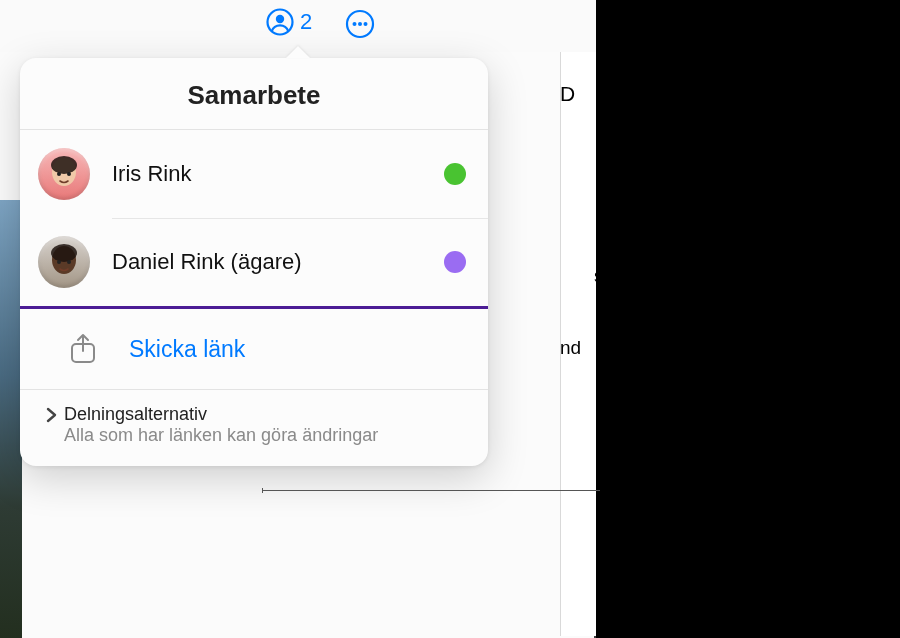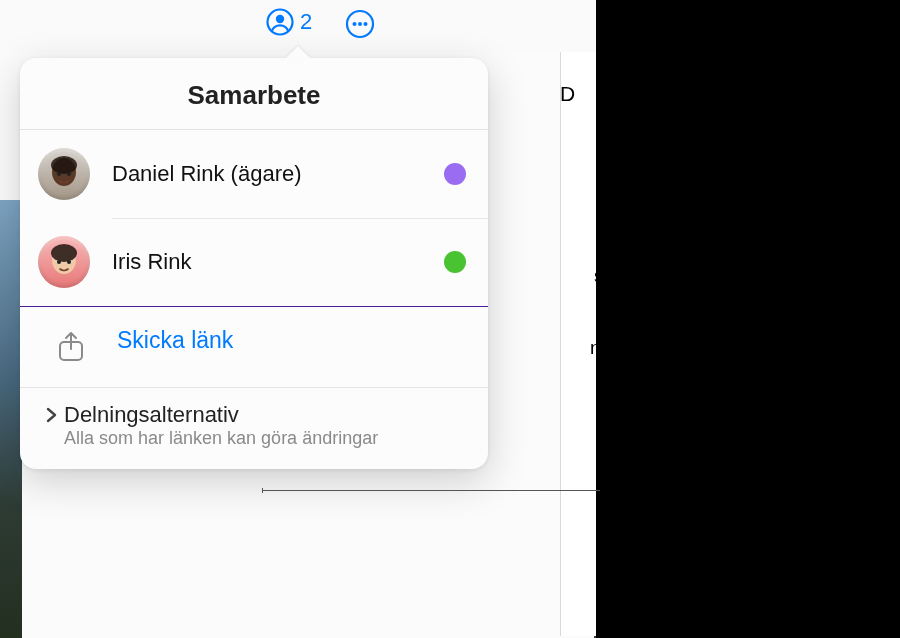--- a/index.html
+++ b/index.html
@@ -56,21 +56,21 @@
     width:22px; height:438px;
     background: linear-gradient(180deg, #7ea5c4 0%, #4a6b82 40%, #2e3b34 70%, #232f1f 100%);
   }
   .bg-d {
     position:absolute;
     left:560px; top:82px;
     font-size:21px;
     color:#000;
   }
   .bg-sn { position:absolute; left:560px; top:265px; color:#000; font-size:19px;margin-left:34px; }
-  .bg-nd { position:absolute; left:560px; top:337px; color:#000; font-size:19px;margin-left:30px; }
+  .bg-nd { position:absolute; left:560px; top:337px; color:#000; font-size:19px; }
 
   .popover {
     position: absolute;
     left: 20px; top: 58px;
     width: 468px;
     background: #fcfcfc;
     border-radius: 16px;
     box-shadow: 0 1px 4px rgba(0,0,0,0.08), 0 12px 40px rgba(0,0,0,0.18);
   }
   .popover::before {
@@ -107,37 +107,37 @@
   .avatar {
     width:52px; height:52px; border-radius:50%;
     flex:0 0 52px;
     margin-right:22px;
     display:flex; align-items:center; justify-content:center;
     box-shadow: inset 0 -2px 4px rgba(0,0,0,0.15), inset 0 2px 4px rgba(255,255,255,0.3);
   }
   .p-name { font-size:22px; color:#111; flex:1; }
   .p-dot { width:22px; height:22px; border-radius:50%; }
   .action-row {
-    display:flex; 
-    padding: 20px 22px 20px 31px;
+    display:flex; align-items:center;
+    padding: 20px 22px 20px 43px;
     gap: 26px;
-    border-top:1px solid #4c1d95;
+    border-top:3px solid #4c1d95;
   }
   .share-icon-wrap {
     width:40px; height:40px;
     display:flex; align-items:center; justify-content:center;
   }
   .share-label { font-size:23px; color:#007aff; }
   .options-row {
     border-top:1px solid #e3e3e3;
     padding: 14px 22px 20px 22px;
   }
   .options-head {
     display:flex; align-items:center; gap:4px;
-    font-size:22px; color:#222;
+    font-size:18px; color:#222;
   }
   .options-sub {
     font-size:18px; color:#8a8a8a; margin-top:0; padding-left:22px;
   }
   .chev { display:inline-flex; }
 
   .callout-line {
     position:absolute;
     left: 262px; top: 490px;
     width: 338px; height: 1px;
@@ -181,45 +181,45 @@
     </div>
   </div>
 
   <div class="popover">
     <div class="popover-title">Samarbete</div>
     <div class="pop-divider"></div>
 
     <div class="participants">
 
     <div class="p-row">
+            <div class="avatar" style="background: linear-gradient(rgb(247, 184, 184), rgb(232, 120, 120));">
+              <svg width="44" height="44" viewBox="0 0 44 44">
+                <ellipse cx="22" cy="20" rx="12" ry="14" fill="#f0c9a8"></ellipse>
+                <ellipse cx="22" cy="13" rx="13" ry="9" fill="rgba(30,20,15,0.85)"></ellipse>
+                <circle cx="17" cy="22" r="2" fill="#222"></circle>
+                <circle cx="27" cy="22" r="2" fill="#222"></circle>
+                <path d="M18 29 q4 3 8 0" stroke="#703d2a" stroke-width="1.6" fill="none" stroke-linecap="round"></path>
+              </svg>
+            </div>
+            <div class="p-name">Iris Rink</div>
+            <div class="p-dot" style="background: rgb(73, 195, 49);"></div>
+          </div>
+          <div class="p-row">
             <div class="avatar" style="background: linear-gradient(rgb(216, 211, 206), rgb(162, 149, 133));">
               <svg width="44" height="44" viewBox="0 0 44 44">
                 <ellipse cx="22" cy="20" rx="12" ry="14" fill="#5a3a27"></ellipse>
                 <ellipse cx="22" cy="13" rx="13" ry="9" fill="rgba(30,20,15,0.85)"></ellipse>
                 <circle cx="17" cy="22" r="2" fill="#222"></circle>
                 <circle cx="27" cy="22" r="2" fill="#222"></circle>
                 <path d="M18 29 q4 3 8 0" stroke="#703d2a" stroke-width="1.6" fill="none" stroke-linecap="round"></path>
               </svg>
             </div>
             <div class="p-name">Daniel Rink (ägare)</div>
             <div class="p-dot" style="background: rgb(154, 108, 242);"></div>
           </div>
-          <div class="p-row">
-            <div class="avatar" style="background: linear-gradient(rgb(247, 184, 184), rgb(232, 120, 120));">
-              <svg width="44" height="44" viewBox="0 0 44 44">
-                <ellipse cx="22" cy="20" rx="12" ry="14" fill="#f0c9a8"></ellipse>
-                <ellipse cx="22" cy="13" rx="13" ry="9" fill="rgba(30,20,15,0.85)"></ellipse>
-                <circle cx="17" cy="22" r="2" fill="#222"></circle>
-                <circle cx="27" cy="22" r="2" fill="#222"></circle>
-                <path d="M18 29 q4 3 8 0" stroke="#703d2a" stroke-width="1.6" fill="none" stroke-linecap="round"></path>
-              </svg>
-            </div>
-            <div class="p-name">Iris Rink</div>
-            <div class="p-dot" style="background: rgb(73, 195, 49);"></div>
-          </div>
         </div>
 
     <div class="action-row">
       <span class="share-icon-wrap">
         <svg width="36" height="36" viewBox="0 0 36 36">
           <rect x="7" y="13" width="22" height="18" rx="4" stroke="#8a8a8a" stroke-width="2" fill="none"></rect>
           <path d="M18 4 v16 M18 4 l-5 5 M18 4 l5 5" stroke="#8a8a8a" stroke-width="2" fill="none" stroke-linecap="round" stroke-linejoin="round"></path>
         </svg>
       </span>
       <span class="share-label">Skicka länk</span>

